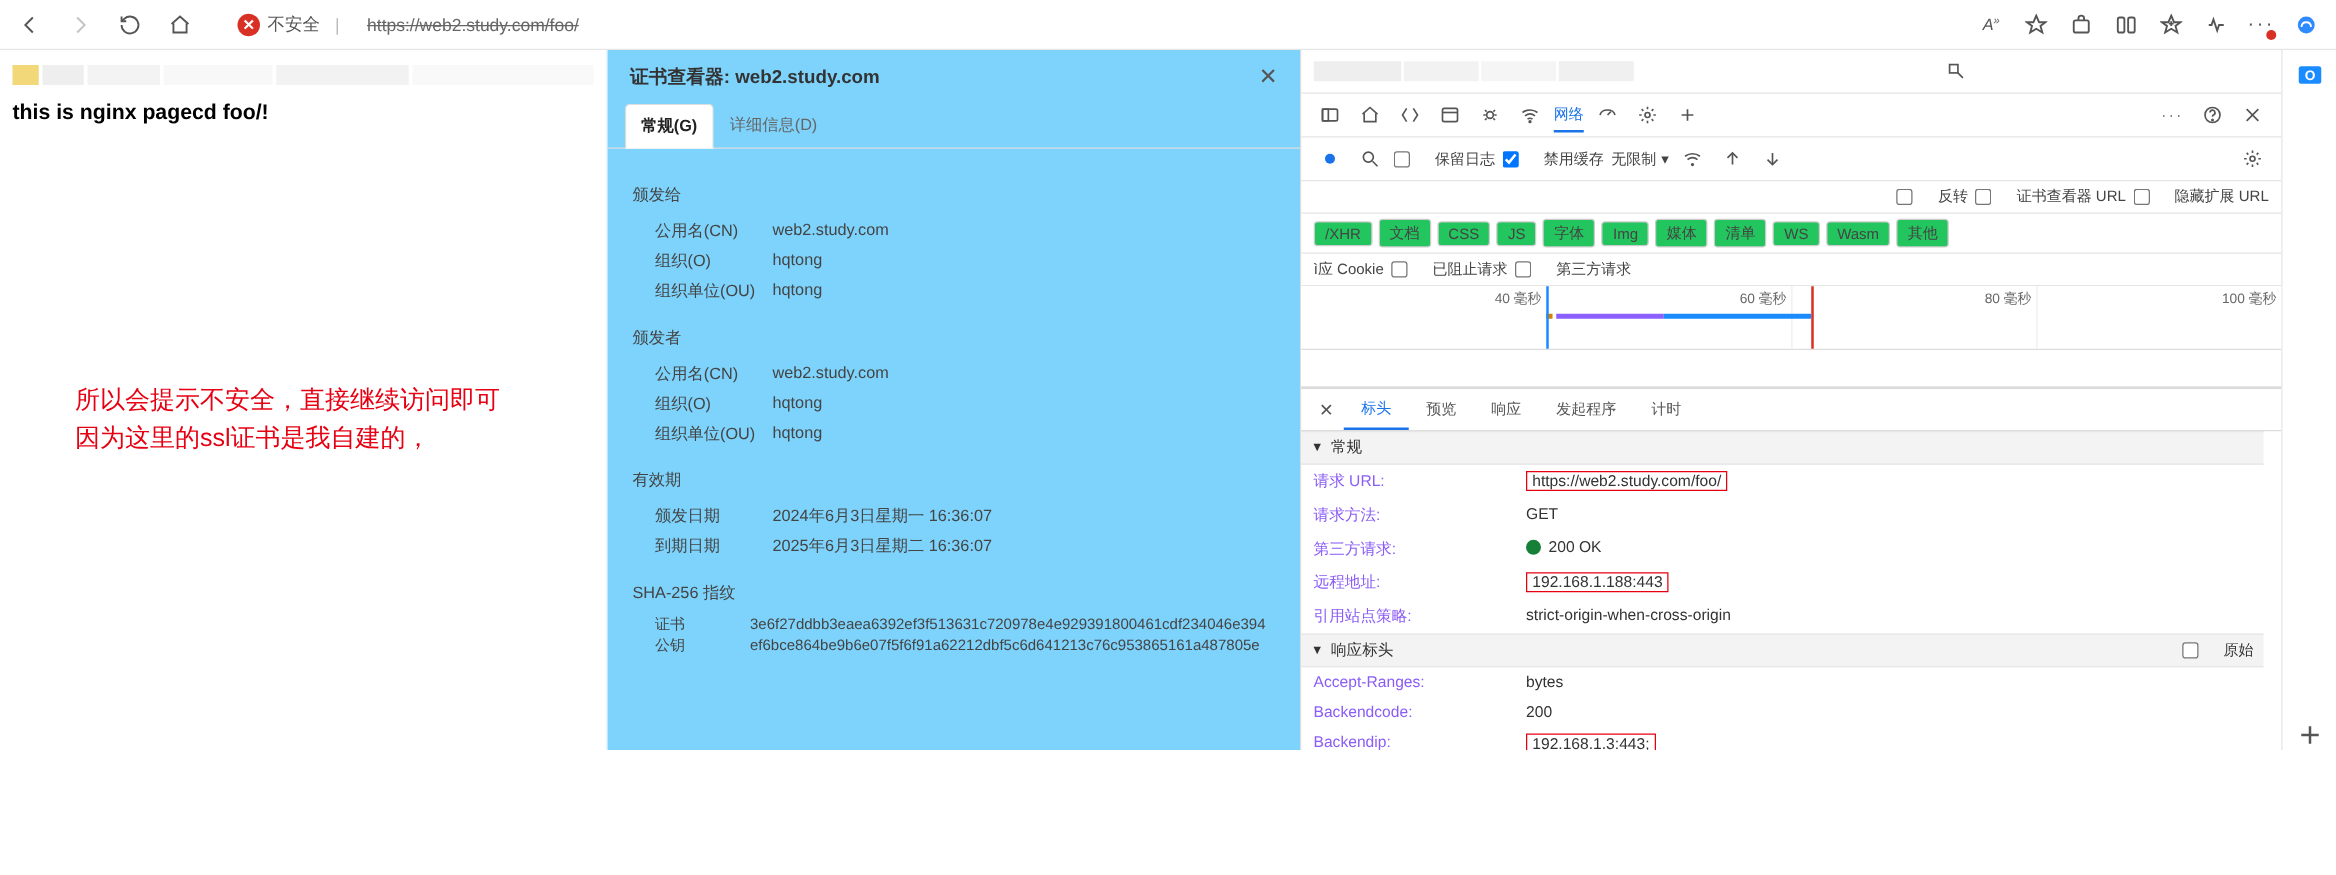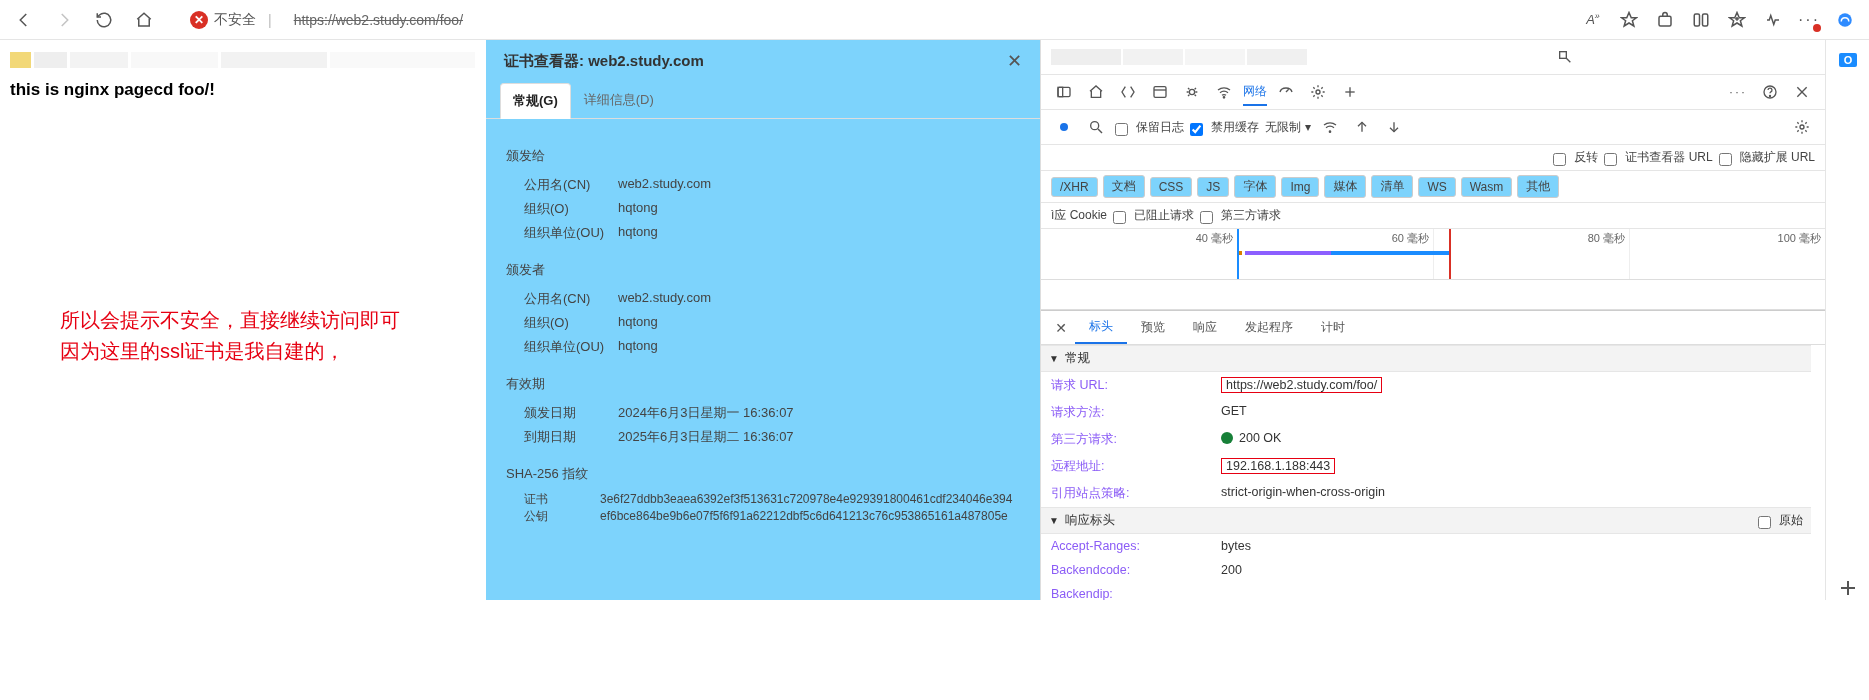--- a/index.html
+++ b/index.html
@@ -39,22 +39,22 @@
 .cert-row .v { color: #444; }
 .sha-blk { padding-left: 18px; font-size: 12px; color:#444; line-height:1.4; word-break: break-all; display:flex; }
 .sha-blk .kk { width: 76px; flex-shrink:0; }
 .sha-blk .vv { flex:1; }
 
 
 .dt-col { flex: 1; display: flex; position: relative; }
 .dt-main { flex: 1; display: flex; flex-direction: column; border-left: 1px solid #ddd; }
 .dt-row { display: flex; align-items: center; padding: 4px 10px; gap: 6px; border-bottom: 1px solid #e5e5e5; font-size: 12px; color: #444; }
 .dt-row .sp { flex: 1; }
-.pill { padding: 2px 8px; border: 1px solid #ccc; border-radius: 3px; font-size: 12px; color:#444; background:#7dd3fc; }
-.chk { display:flex; align-items:flex-end; gap:8px; font-size:12px; }
+.pill { padding: 2px 8px; border: 1px solid #ccc; border-radius: 3px; font-size: 12px; color:#444; background:#22c55e; }
+.chk { display:flex; align-items:center; gap:20px; font-size:12px; }
 .chk input { width:13px; height:13px; }
 .net-tab { color: #1a73e8; border-bottom: 2px solid #1a73e8; padding-bottom: 4px; margin-bottom:-5px; }
 .dt-icon { width: 26px; height: 26px; display:flex; align-items:center; justify-content:center; color:#555; }
 .dt-icon svg { width:16px; height:16px; }
 
 .timeline { height: 52px; border-bottom: 1px solid #ddd; position: relative; background:#fff; }
 .timeline .ticks { display:flex; font-size:11px; color:#666; padding: 2px 0 0 0; }
 .timeline .ticks span { flex:1; text-align:right; padding-right:4px; }
 .tl-bar { position:absolute; top:22px; height:4px; }
 .tl-grid { position:absolute; top:0; bottom:0; width:1px; background:#eee; }
@@ -501,20 +501,21 @@
           <div class="kv">
               <span class="k">Accept-Ranges:</span>
               <span class="v">bytes</span>
             </div>
           <div class="kv">
               <span class="k">Backendcode:</span>
               <span class="v">200</span>
             </div>
           <div class="kv">
               <span class="k">Backendip:</span>
+              <span class="v"><span class="redbox">192.168.1.3:443;</span></span>
             </div>
         </div>
       </div>
 
     </div>
 
     <div class="rstrip">
       <div class="ic">
           <svg viewBox="0 0 24 24">
             <rect x="3" y="5" width="18" height="14" rx="2" fill="#1a8cff"></rect>

